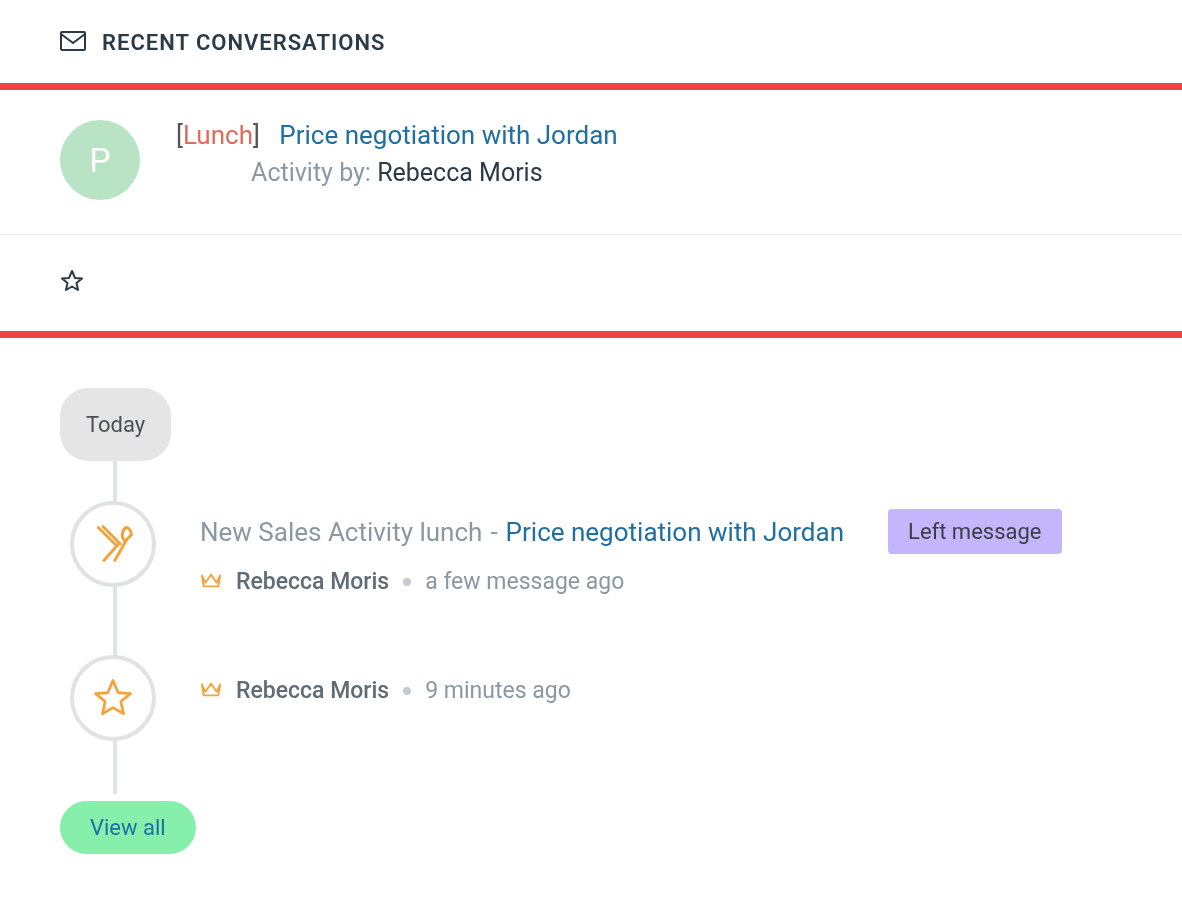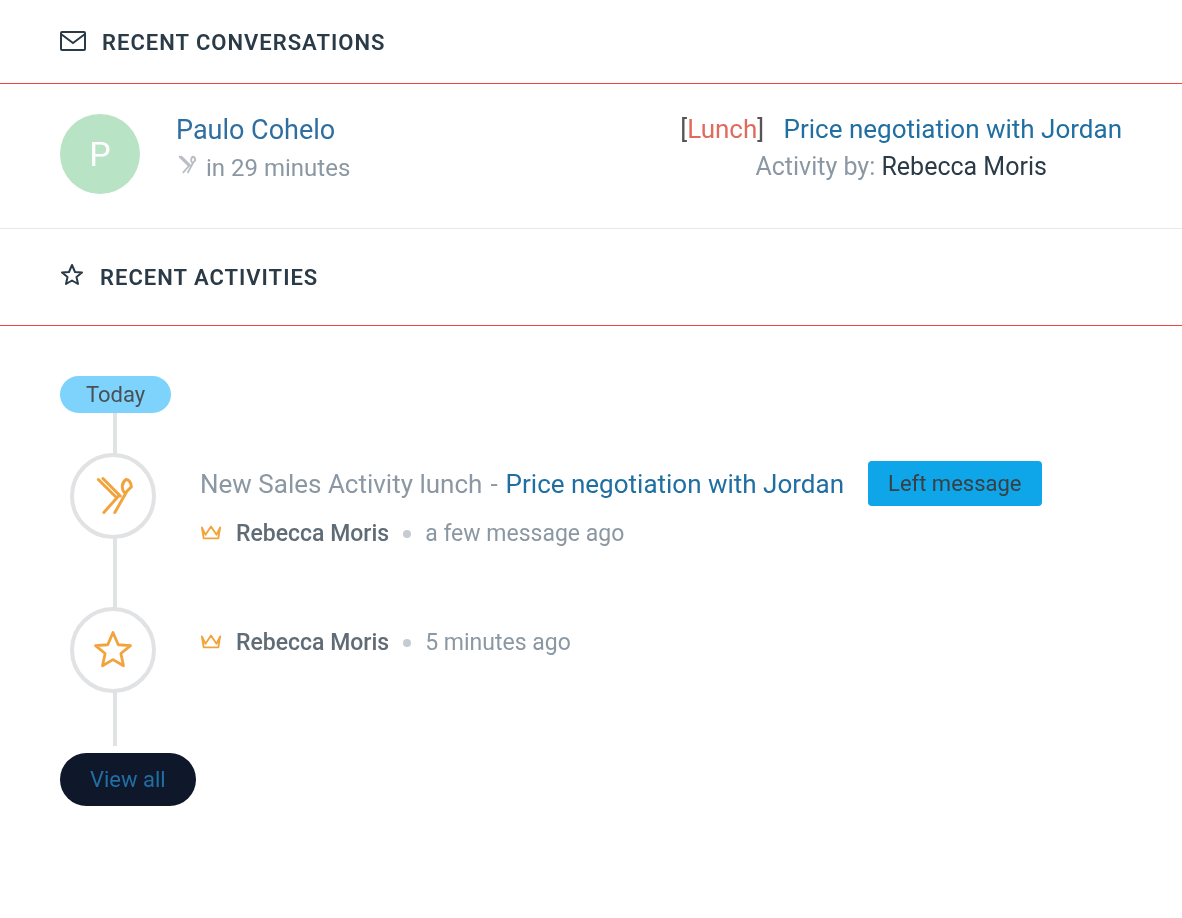--- a/index.html
+++ b/index.html
@@ -8,21 +8,21 @@
     font-family: -apple-system, BlinkMacSystemFont, "Segoe UI", Roboto, "Helvetica Neue", Arial, sans-serif;
     background: #fff;
     color: #12344d;
     width: 1182px;
   }
   .section-header {
     display: flex;
     align-items: center;
     gap: 16px;
     padding: 30px 60px 28px 60px;
-    border-bottom: 1px solid #ef4444;
+    border-bottom: 7px solid #ef4444;
   }
   .section-header .title {
     font-size: 22px;
     font-weight: 600;
     letter-spacing: 1px;
     color: #2a3a47;
   }
   .section-header svg { flex-shrink: 0; }
 
   
@@ -81,24 +81,24 @@
     position: absolute;
     left: 113px;
     top: 80px;
     bottom: 100px;
     width: 4px;
     background: #e0e2e4;
     z-index: 0;
   }
   .time-pill {
     display: inline-block;
-    background: #7dd3fc;
+    background: #e5e5e5;
     color: #4a4f55;
     font-size: 22px;
-    padding: 6px 26px;
+    padding: 24px 26px;
     border-radius: 28px;
     margin-bottom: 40px;
     position: relative;
     z-index: 1;
   }
   .timeline-item {
     display: flex;
     align-items: flex-start;
     gap: 44px;
     margin-bottom: 60px;
@@ -121,41 +121,41 @@
     font-size: 26px;
     display: flex;
     align-items: center;
     flex-wrap: wrap;
     gap: 8px;
   }
   .tl-title .prefix { color: #8b98a3; }
   .tl-title .link { color: #206fa3; }
   .tl-title .plain { color: #2a3a47; }
   .badge {
-    background: #0ea5e9;
+    background: #c4b5fd;
     color: #3a3f44;
     font-size: 22px;
     padding: 10px 20px;
     border-radius: 4px;
-    margin-left: 16px;
+    margin-left: 36px;
   }
   .tl-meta {
     margin-top: 14px;
     display: flex;
     align-items: center;
     gap: 14px;
     color: #8b98a3;
     font-size: 23px;
   }
   .tl-meta .author { color: #5f6b75; font-weight: 500; }
   .dot { width: 8px; height: 8px; border-radius: 50%; background: #c5cbd0; display: inline-block; }
 
   .view-all-pill {
     display: inline-block;
-    background: #0f172a;
+    background: #86efac;
     color: #206fa3;
     font-size: 22px;
     padding: 14px 30px;
     border-radius: 30px;
     position: relative;
     z-index: 1;
     cursor: pointer;
   }
 </style>
 </head>
@@ -168,51 +168,38 @@
       <path d="M1 3 L13 12 L25 3"></path>
     </svg>
   </span>
   <span class="title">RECENT CONVERSATIONS</span>
 </div>
 
 <div class="conv-row">
   <div class="avatar">
     <span>P</span>
   </div>
-  <div class="conv-left">
-    <div class="conv-name">Paulo Cohelo</div>
-    <div class="conv-sub">
-      <span>
-        <svg width="22" height="22" viewBox="0 0 24 24" fill="none" stroke="#b8bec4" stroke-width="2" stroke-linecap="round">
-          <path d="M4 3 L14 13 M6 3 L16 13 M15 12 L8 20"></path>
-          <path d="M18 3 C16 5 16 8 18 10 L21 7 C21 5 20 3 18 3 Z M19 9 L13 20"></path>
-        </svg>
-      </span>
-      <span>in 29 minutes</span>
-    </div>
-  </div>
   <div class="conv-right">
     <div>
       <span class="tag-bracket">[</span><span class="tag-lunch">Lunch</span><span class="tag-bracket">]</span>
       &nbsp;&nbsp;<span class="conv-title-link">Price negotiation with Jordan</span>
     </div>
     <div class="created-by">
       <span>Activity by:</span>
       <span class="created-name">Rebecca Moris</span>
     </div>
   </div>
 </div>
 
 <div class="section-header activities-header">
   <span>
     <svg width="24" height="24" viewBox="0 0 24 24" fill="none" stroke="#2a3a47" stroke-width="2" stroke-linejoin="round">
       <path d="M12 2 L15 9 L22 9.5 L16.5 14 L18 21 L12 17.5 L6 21 L7.5 14 L2 9.5 L9 9 Z"></path>
     </svg>
   </span>
-  <span class="title">RECENT ACTIVITIES</span>
 </div>
 
 <div class="timeline-wrap">
   <div class="timeline-line"></div>
 
   <div class="time-pill">
     <span>Today</span>
   </div>
 
   
@@ -252,21 +239,21 @@
     </div>
     <div class="tl-body">
       <div class="tl-meta">
         <span>
           <svg width="22" height="18" viewBox="0 0 24 18" fill="none" stroke="#f2a33c" stroke-width="2" stroke-linejoin="round">
             <path d="M2 4 L6 12 L12 3 L18 12 L22 4 L20 16 L4 16 Z"></path>
           </svg>
         </span>
         <span class="author">Rebecca Moris</span>
         <span class="dot"></span>
-        <span>5 minutes ago</span>
+        <span>9 minutes ago</span>
       </div>
     </div>
   </div>
 
   <div class="view-all-pill">
     <span>View all</span>
   </div>
 </div>
 
 </body></html>

